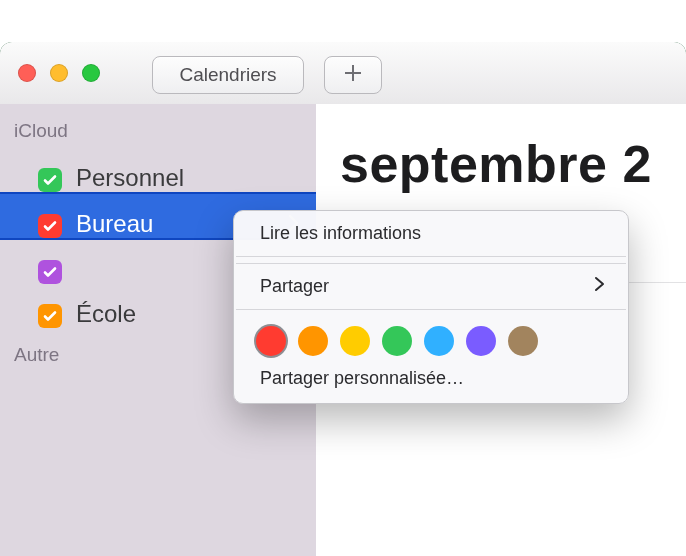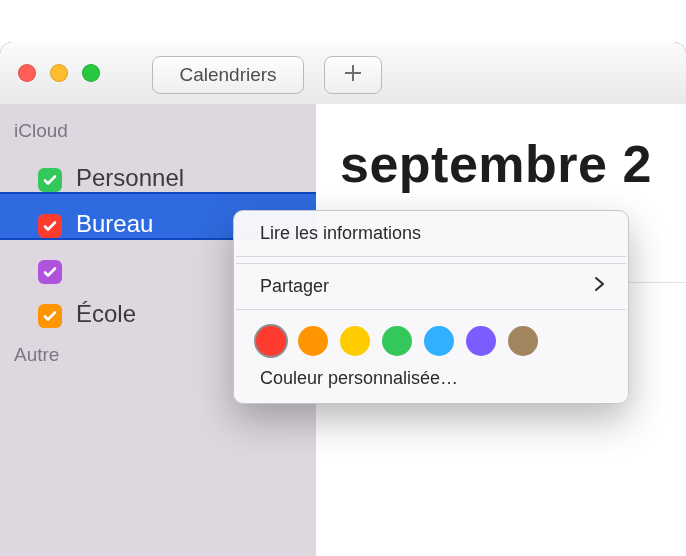--- a/index.html
+++ b/index.html
@@ -144,17 +144,17 @@
     <div class="swatches">
       <div class="sw sel" style="background:#ff3b30"></div>
       <div class="sw" style="background:#ff9500"></div>
       <div class="sw" style="background:#ffcc00"></div>
       <div class="sw" style="background:#34c759"></div>
       <div class="sw" style="background:#30b0ff"></div>
       <div class="sw" style="background:#7a5cff"></div>
       <div class="sw" style="background:#a2845e"></div>
     </div>
     <div class="menu-item">
-      <span>Couleur personnalisée…</span>
+      <span>Partager personnalisée…</span>
     </div>
   </div>
 
 </div>
 
 </body></html>

